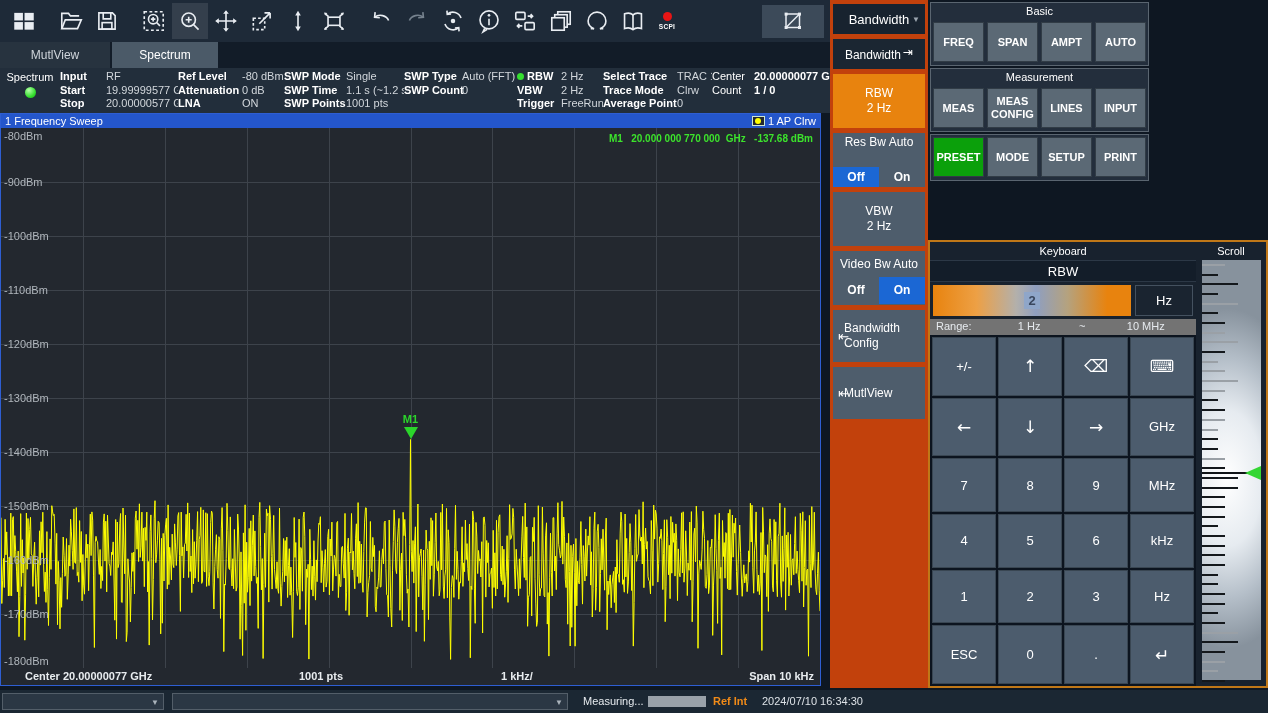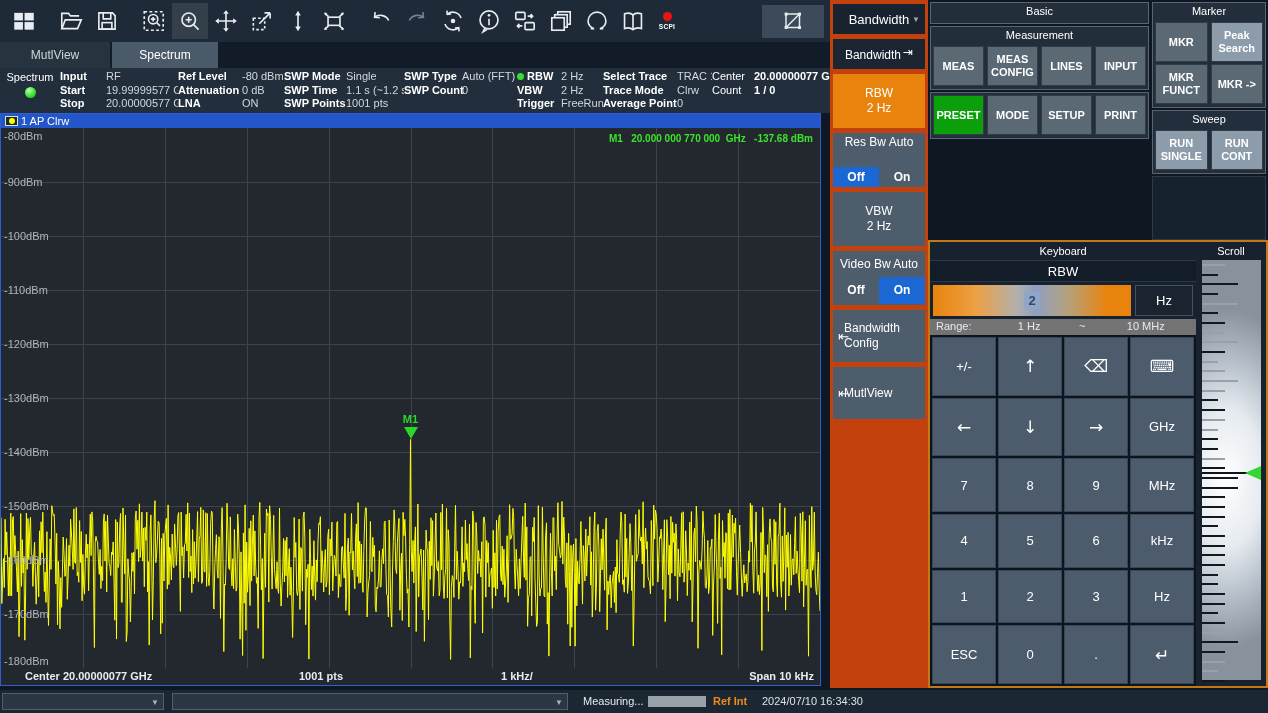--- a/index.html
+++ b/index.html
@@ -352,20 +352,21 @@
         </div>
         <div class="crow">
           <span class="cl" style="width: 42px;">Count</span>
           <span class="cv">1 / 0</span>
         </div>
       </div>
     </div>
 
   <div class="chartwin">
     <div class="ctitle">
+      <span class="t">1 Frequency Sweep</span>
       <span class="legend">
         <span class="lb">
             <i></i>
           </span>
         <span>1 AP Clrw</span>
       </span>
     </div>
     <div class="plot" id="plot">
       <div class="readout" id="readout">M1   20.000 000 770 000  GHz   -137.68 dBm</div>
     <div class="gline gv" style="left: 81.9px;"></div>
@@ -450,59 +451,44 @@
           <span class="tabarrow">⇤</span>
           <div style="width: 70px;">MutlView</div>
         </div>
       </div>
   </div>
 
   <div class="hardkeys">
     <div class="hcol-l" id="hkleft">
         <div class="hgroup">
           <h4>Basic</h4>
+          <div class="hrow">
+            <div class="hbtn">FREQ</div>
+            <div class="hbtn">SPAN</div>
+            <div class="hbtn">AMPT</div>
+            <div class="hbtn">AUTO</div>
+          </div>
         </div>
         <div class="hgroup">
           <h4>Measurement</h4>
           <div class="hrow">
             <div class="hbtn">MEAS</div>
             <div class="hbtn">MEAS CONFIG</div>
             <div class="hbtn">LINES</div>
             <div class="hbtn">INPUT</div>
           </div>
         </div>
         <div class="hgroup">
           <div class="hrow">
             <div class="hbtn green">PRESET</div>
             <div class="hbtn">MODE</div>
             <div class="hbtn">SETUP</div>
             <div class="hbtn">PRINT</div>
           </div>
         </div>
-      </div>
-    <div class="hcol-r" id="hkright">
-        <div class="hgroup">
-          <h4>Marker</h4>
-          <div class="hrow">
-            <div class="hbtn">MKR</div>
-            <div class="hbtn light">Peak Search</div>
-          </div>
-          <div class="hrow">
-            <div class="hbtn">MKR FUNCT</div>
-            <div class="hbtn">MKR -&gt;</div>
-          </div>
-        </div>
-        <div class="hgroup">
-          <h4>Sweep</h4>
-          <div class="hrow">
-            <div class="hbtn light">RUN SINGLE</div>
-            <div class="hbtn light">RUN CONT</div>
-          </div>
-        </div>
-        <div class="hgroup empty" style="flex: 1 1 0%;"></div>
       </div>
   </div>
 
   <div class="kbdpanel">
     <div class="kbsec">
       <div class="kshead">Keyboard</div>
       <div class="kparam">RBW</div>
       <div class="kinrow">
         <div class="kfield">
           <b>2</b>

